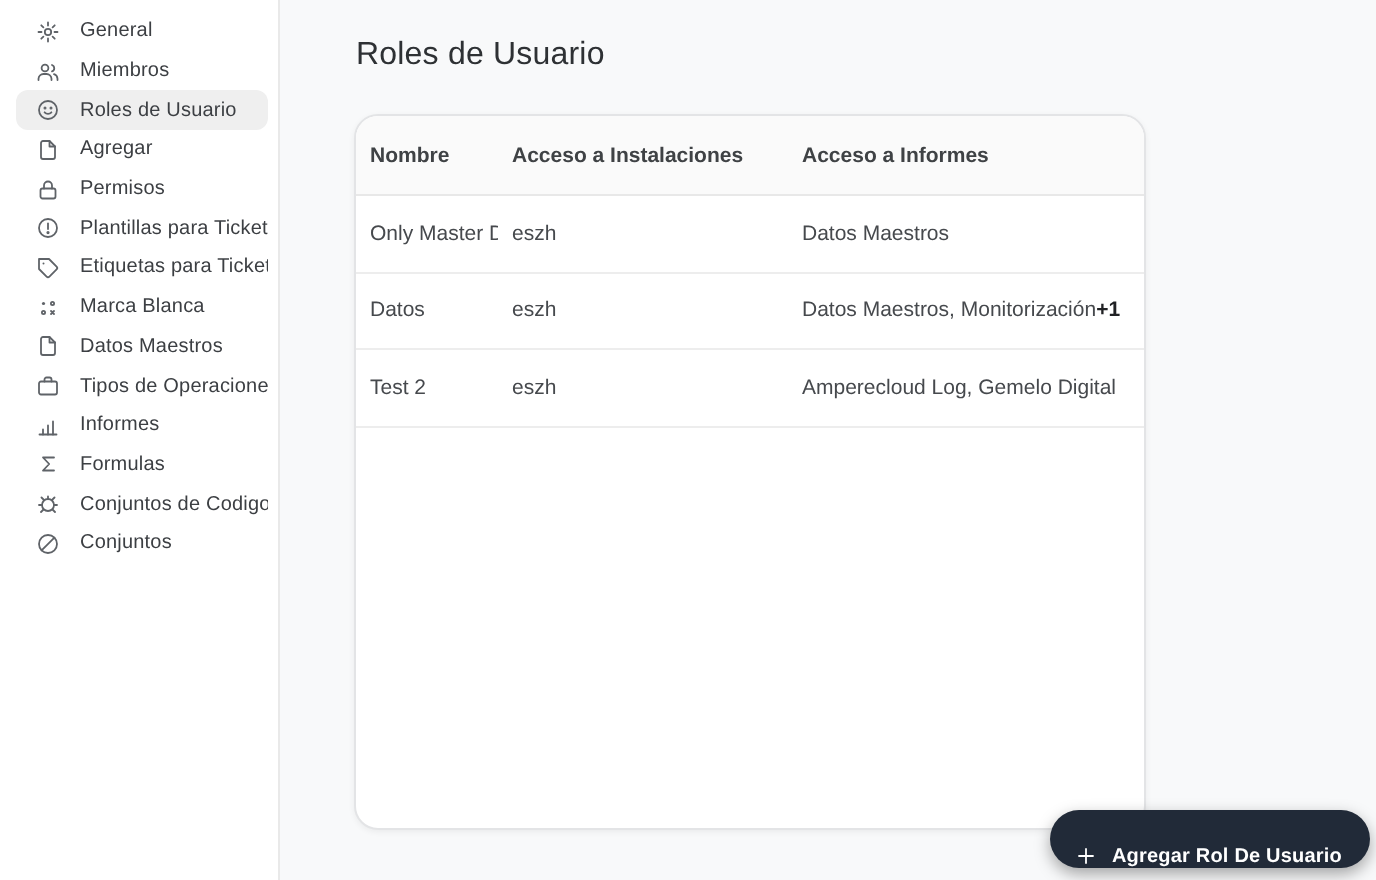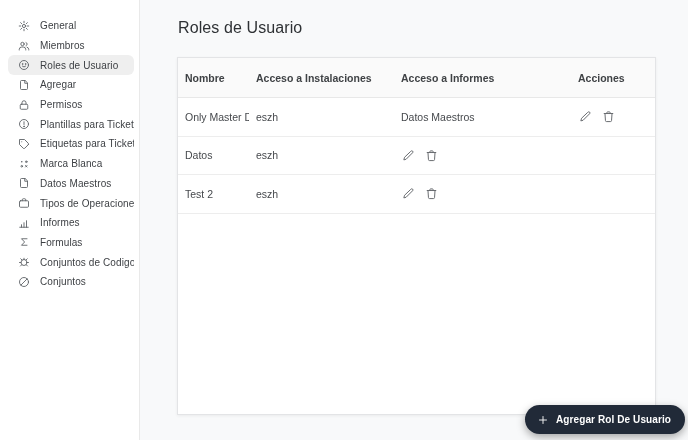--- a/index.html
+++ b/index.html
@@ -10,21 +10,21 @@
     position: relative;
     color: #3f4245;
   }
 
   
   .sidebar {
     position: absolute; left: 0; top: 0;
     width: 140px; height: 440px;
     background: #ffffff;
     border-right: 1px solid #e9e9e9;
-    padding-top: 16px;
+    padding-top: 6px;
     z-index: 2;
   }
   .side-item {
     height: 19.7px;
     margin: 0 5px 0 8px;
     padding-left: 10px;
     display: flex; align-items: center;
     border-radius: 6px;
     cursor: pointer;
     white-space: nowrap; overflow: hidden;
@@ -44,24 +44,24 @@
 
   
   .main { position: absolute; left: 140px; top: 0; width: 548px; height: 440px; }
   .page-title {
     position: absolute; left: 38px; top: 19px;
     font-size: 16px; font-weight: 500; color: #2e3134;
     letter-spacing: .1px;
   }
   .card {
     position: absolute; left: 37px; top: 57px;
-    width: 479px; height: 358px;
+    width: 396px; height: 358px;
     background: #ffffff;
     border: 1px solid #e3e4e6;
-    border-radius: 0;
+    border-radius: 12px;
     box-shadow: 0 1px 3px rgba(0,0,0,.06);
     overflow: hidden;
   }
   .t-row {
     display: grid;
     grid-template-columns: 71px 145px 177px 1fr;
     align-items: center;
   }
   .t-head {
     height: 40px;
@@ -83,21 +83,21 @@
     background: none; border: none; padding: 0; cursor: pointer;
     width: 14px; height: 14px; display: flex; align-items: center; justify-content: center;
     color: #66696d;
   }
   .icon-btn svg { width: 13px; height: 13px; display: block; }
 
   
   .add-btn {
     position: absolute; right: 3px; top: 405px;
     height: 29px;
-    display: flex; align-items: center; gap: 7px;
+    display: flex; align-items: flex-end; gap: 7px;
     padding: 0 14px 0 12px;
     background: #212a38;
     color: #ffffff;
     border: none; border-radius: 15px;
     font-family: "Liberation Sans", sans-serif;
     font-size: 10px; font-weight: 600; letter-spacing: .1px;
     box-shadow: 0 3px 8px rgba(0,0,0,.35);
     cursor: pointer;
     z-index: 5;
   }
@@ -274,20 +274,21 @@
                   <path d="M18.5 6.5l-.9 13a2 2 0 0 1-2 1.9H8.4a2 2 0 0 1-2-1.9l-.9-13"></path>
                   <path d="M9 6.5V4.8A1.3 1.3 0 0 1 10.3 3.5h3.4A1.3 1.3 0 0 1 15 4.8v1.7"></path>
                 </svg>
               </span>
             </button>
           </div>
         </div>
         <div class="t-row">
           <div class="cell">Datos</div>
           <div class="cell">eszh</div>
+          <div class="cell"><span>Datos Maestros, Monitorización</span><span class="extra">+1</span></div>
           <div class="cell actions-cell">
             <button class="icon-btn">
               <span>
                 <svg fill="none" stroke="currentColor" stroke-width="1.8" stroke-linecap="round" stroke-linejoin="round" viewBox="0 0 24 24">
                   <path d="M16.6 3.9a2.1 2.1 0 0 1 3 3L7.5 19l-4.1 1.1L4.5 16z"></path>
                 </svg>
               </span>
             </button>
             <button class="icon-btn">
               <span>
@@ -296,20 +297,21 @@
                   <path d="M18.5 6.5l-.9 13a2 2 0 0 1-2 1.9H8.4a2 2 0 0 1-2-1.9l-.9-13"></path>
                   <path d="M9 6.5V4.8A1.3 1.3 0 0 1 10.3 3.5h3.4A1.3 1.3 0 0 1 15 4.8v1.7"></path>
                 </svg>
               </span>
             </button>
           </div>
         </div>
         <div class="t-row">
           <div class="cell">Test 2</div>
           <div class="cell">eszh</div>
+          <div class="cell"><span>Amperecloud Log, Gemelo Digital</span></div>
           <div class="cell actions-cell">
             <button class="icon-btn">
               <span>
                 <svg fill="none" stroke="currentColor" stroke-width="1.8" stroke-linecap="round" stroke-linejoin="round" viewBox="0 0 24 24">
                   <path d="M16.6 3.9a2.1 2.1 0 0 1 3 3L7.5 19l-4.1 1.1L4.5 16z"></path>
                 </svg>
               </span>
             </button>
             <button class="icon-btn">
               <span>

